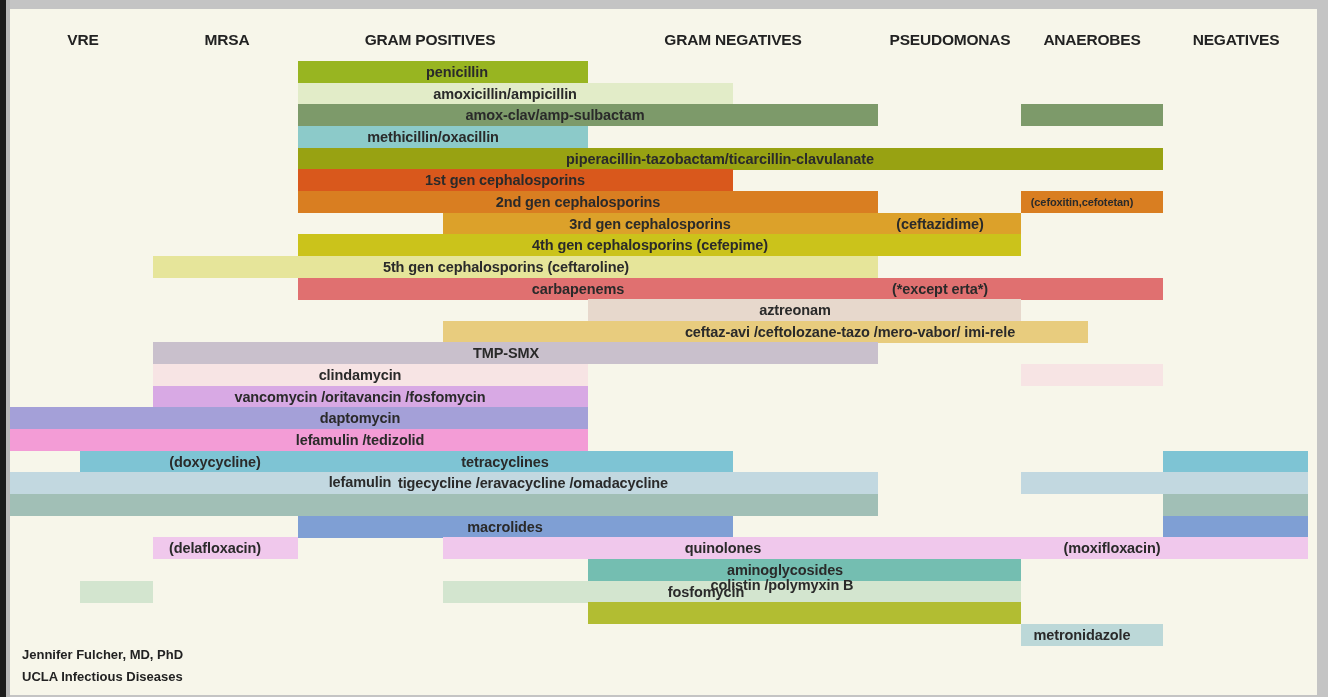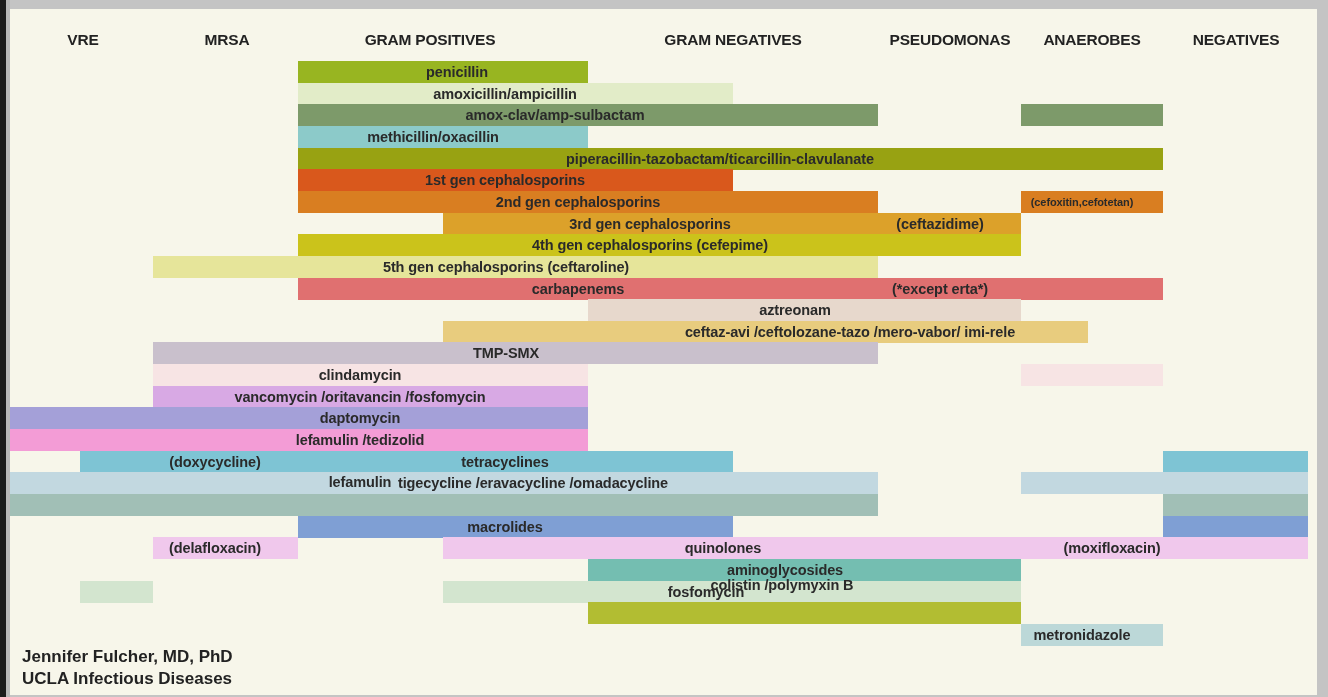--- a/index.html
+++ b/index.html
@@ -24,21 +24,21 @@
   .bar {
     position: absolute; height: 22px;
   }
   .lbl {
     position: absolute; font-weight: bold; font-size: 14.5px; color: #2a2a2a;
     white-space: nowrap; line-height: 22px; transform: translateX(-50%);
     letter-spacing: -0.1px;
   }
   .lbl.small { font-size: 11px; }
   .credit {
-    position: absolute; left: 12px; font-weight: bold; font-size: 17px;
+    position: absolute; left: 12px; font-weight: bold; font-size: 13px;
     color: #222; white-space: nowrap;
   }
 </style>
 </head>
 <body>
 
 <div class="top-frame"></div>
 <div class="left-frame"></div>
 <div class="left-frame2"></div>
 

